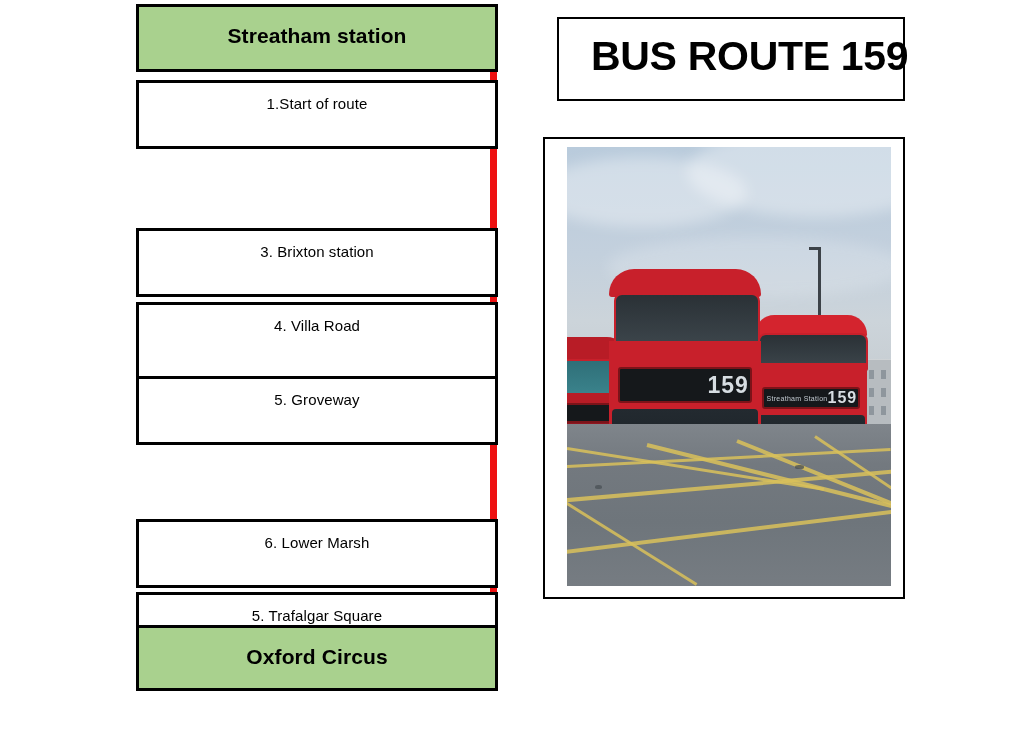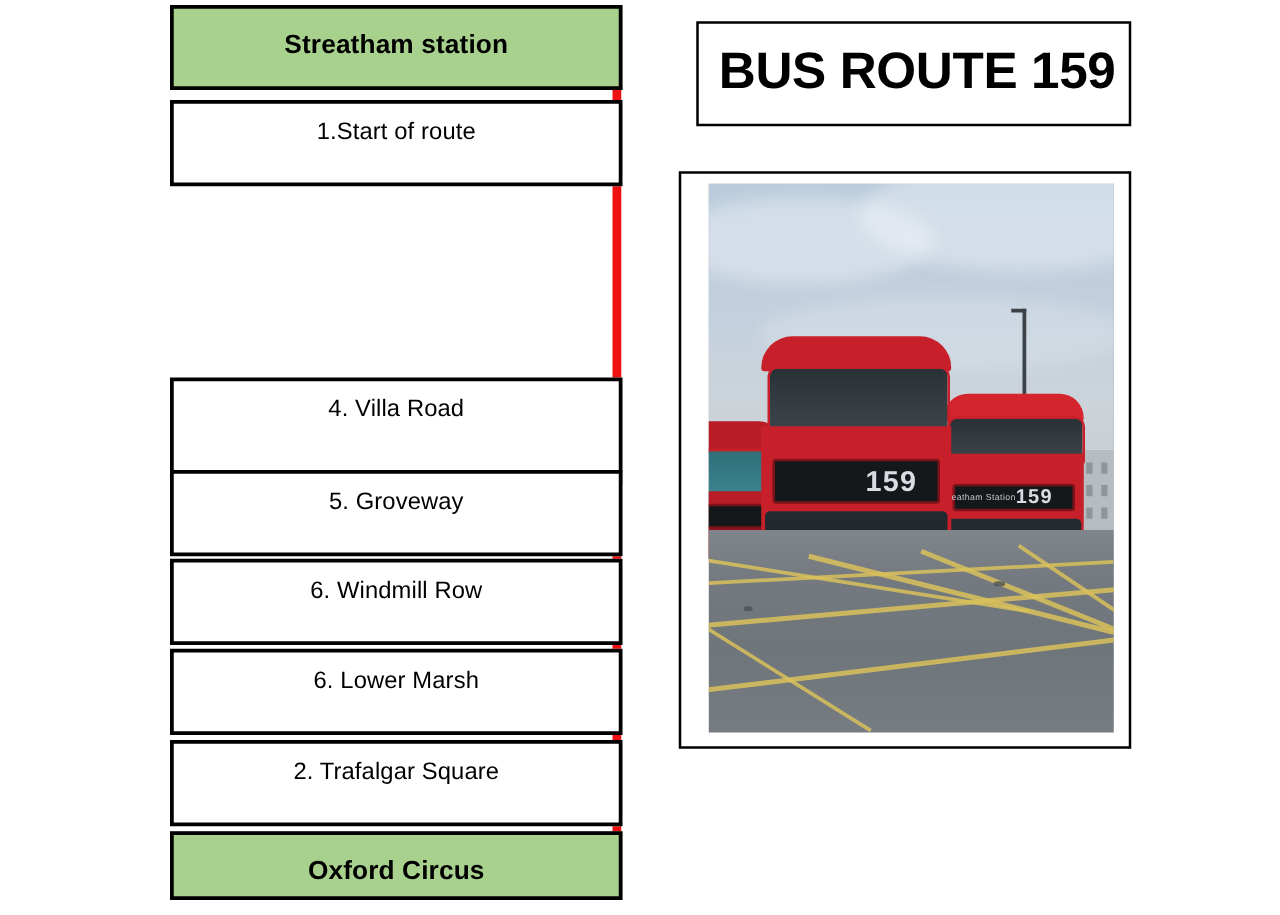--- a/index.html
+++ b/index.html
@@ -31,21 +31,21 @@
     width: 362px;
     box-sizing: border-box;
     border: 3px solid #000000;
     background: #ffffff;
     display: block;
     text-align: center;
     color: #000000;
   }
   .stop-box .stop-label {
     display: block;
-    font-size: 19px;
+    font-size: 15px;
     line-height: 1;
     padding-top: 13px;
     letter-spacing: 0.1px;
     white-space: nowrap;
   }
 
   .stop-box.terminus {
     background: #A9D18E;
     border-width: 3px;
   }
@@ -79,20 +79,21 @@
   }
   #title-box .title-text {
     display: block;
     font-size: 41px;
     font-weight: bold;
     color: #000000;
     letter-spacing: -0.3px;
     padding: 17px 0 0 16px;
     line-height: 1;
     white-space: nowrap;
+    margin-left: 16px;
   }
 
   
   #photo-frame {
     position: absolute;
     left: 543px;
     top: 137px;
     width: 362px;
     height: 462px;
     box-sizing: border-box;
@@ -156,21 +157,21 @@
   .bus .dest {
     position: absolute; left: 6%; width: 88%; height: 30px;
     background: #15181b; border: 2px solid #7c1319;
     border-radius: 3px;
     color: #cfd6dc;
     display: flex; align-items: center; justify-content: flex-end;
     box-sizing: border-box;
   }
   .bus .dest .dest-route {
     font-size: 19px; font-weight: bold; letter-spacing: 1px;
-    padding-right: 16px; color: #d7dde2;
+    padding-right: 1px; color: #d7dde2;
   }
   .bus .dest .dest-name {
     font-size: 7px; letter-spacing: .3px; color: #c2cad1;
     padding-left: 8px; margin-right: auto; white-space: nowrap;
   }
   .bus .lower-glass {
     position: absolute; left: 2%; width: 96%; height: 64px;
     background: linear-gradient(180deg,#232a30,#1b2126);
     border-radius: 4px;
   }
@@ -209,42 +210,42 @@
 
   <div class="stop-box terminus" style="top:0px;height:68px;">
     <span class="stop-label">Streatham station</span>
   </div>
 
   <div class="stop-box" style="top:76px;height:69px;">
     <span class="stop-label">1.Start of route</span>
   </div>
 
 
+  <div class="stop-box" style="top:224px;height:69px;">
+    <span class="stop-label">3. Brixton station</span>
+  </div>
 
   <div class="stop-box" style="top:298px;height:86px;">
     <span class="stop-label">4. Villa Road</span>
   </div>
 
   <div class="stop-box" style="top:372px;height:69px;">
     <span class="stop-label">5. Groveway</span>
   </div>
 
-  <div class="stop-box" style="top:443px;height:69px;">
-    <span class="stop-label">6. Windmill Row</span>
-  </div>
 
   <div class="stop-box" style="top:515px;height:69px;">
     <span class="stop-label">6. Lower Marsh</span>
   </div>
 
   <div class="stop-box" style="top:588px;height:69px;">
-    <span class="stop-label">2. Trafalgar Square</span>
-  </div>
-
-  <div class="stop-box terminus" style="top:661px;height:55px;">
+    <span class="stop-label">5. Trafalgar Square</span>
+  </div>
+
+  <div class="stop-box terminus" style="top:621px;height:66px;">
     <span class="stop-label">Oxford Circus</span>
   </div>
 
 </div>
 
 <div id="title-box">
   <span class="title-text">BUS ROUTE 159</span>
 </div>
 
 <div id="photo-frame">

